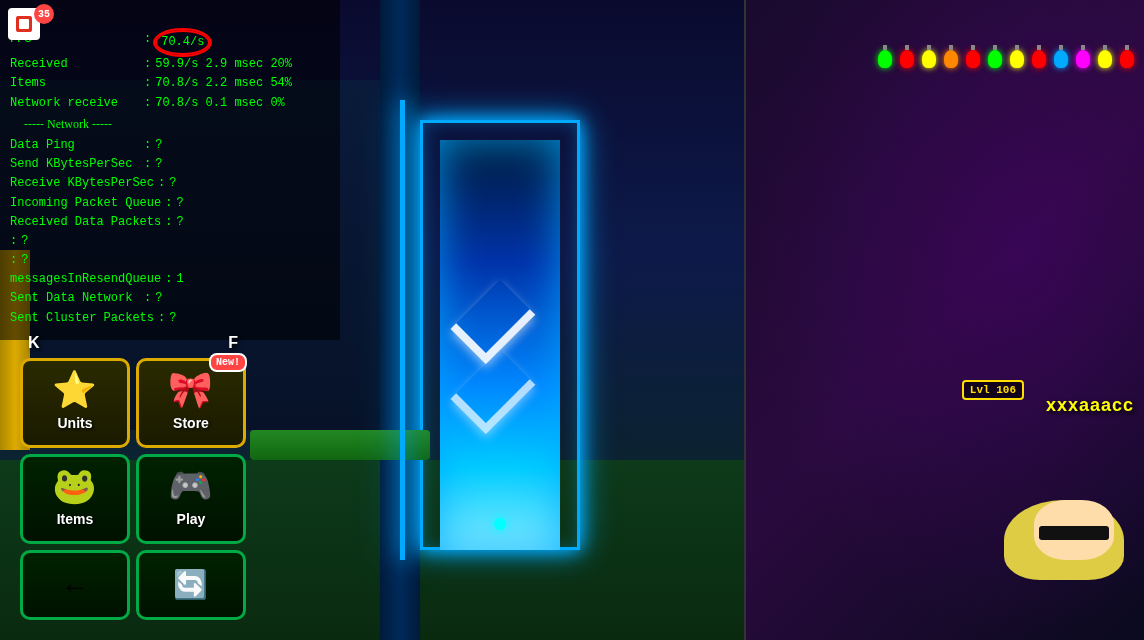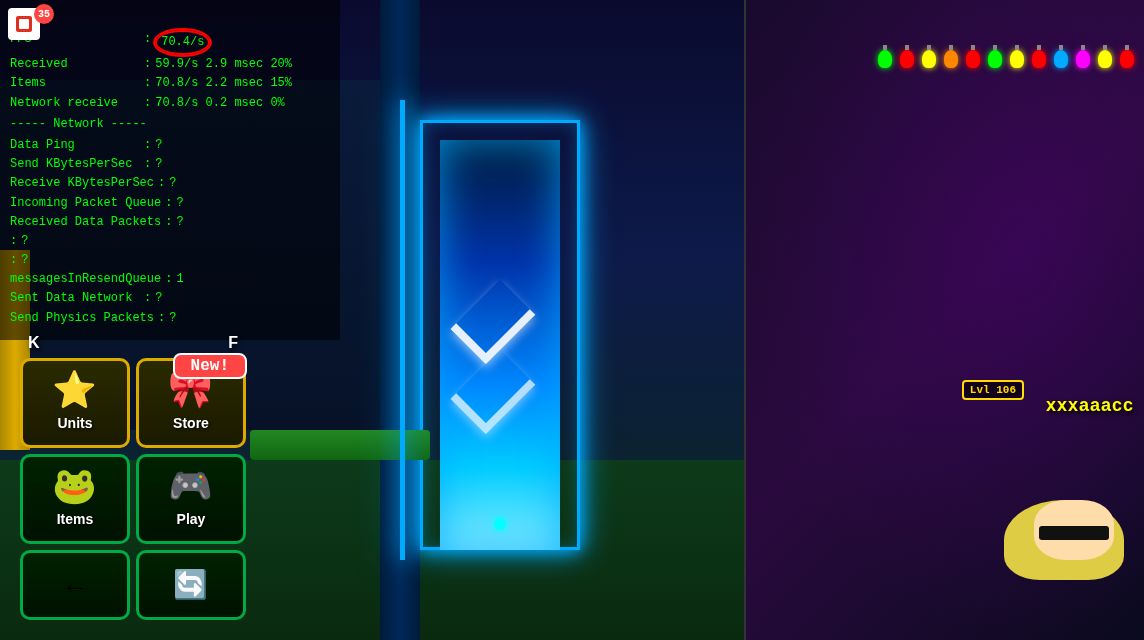--- a/index.html
+++ b/index.html
@@ -245,21 +245,21 @@
     .stat-label { color: #00ff00; min-width: 130px; }
     .stat-sep { color: #00ff00; }
     .stat-value { color: #00ff00; }
     .fps-value {
       color: #00ff00;
       background: transparent;
       border: 2px solid #ff0000;
       border-radius: 50%;
       padding: 0 4px;
     }
-    .section-divider { color: #00ff00; margin: 2px 0; }
+    .section-divider { color: #00ff00; margin: 2px 14px; font-family: Liberation Serif, serif; }
 
     
     .roblox-logo {
       position: absolute;
       top: 8px;
       left: 8px;
       width: 32px;
       height: 32px;
       background: #fff;
       border-radius: 4px;
@@ -336,23 +336,23 @@
       font-size: 14px;
       font-family: Arial, sans-serif;
       text-shadow: 1px 1px 3px #000;
     }
     .new-badge {
       position: absolute;
       top: -8px;
       right: -4px;
       background: #ff4444;
       color: white;
-      font-size: 16px;
-      font-weight: bold;
-      padding: 2px 16px;
+      font-size: 10px;
+      font-weight: bold;
+      padding: 2px 5px;
       border-radius: 8px;
       border: 2px solid white;
     }
     .ui-btn-small {
       width: 110px;
       height: 70px;
       border-radius: 10px;
       border: 3px solid #00aa44;
       background: linear-gradient(180deg, #002200 0%, #001100 100%);
       display: flex;
@@ -476,26 +476,26 @@
     <span class="stat-value fps-value" style="outline: red solid 2px; border-radius: 50%; padding: 1px 4px;">70.4/s</span>
   </div>
   <div class="stat-row">
     <span class="stat-label">Received</span>
     <span class="stat-sep">:</span>
     <span class="stat-value">59.9/s 2.9 msec 20%</span>
   </div>
   <div class="stat-row">
     <span class="stat-label">Items</span>
     <span class="stat-sep">:</span>
-    <span class="stat-value">70.8/s 2.2 msec 15%</span>
+    <span class="stat-value">70.8/s 2.2 msec 54%</span>
   </div>
   <div class="stat-row">
     <span class="stat-label">Network receive</span>
     <span class="stat-sep">:</span>
-    <span class="stat-value">70.8/s 0.2 msec 0%</span>
+    <span class="stat-value">70.8/s 0.1 msec 0%</span>
   </div>
   <div class="section-divider">----- Network -----</div>
   <div class="stat-row">
     <span class="stat-label">Data Ping</span>
     <span class="stat-sep">:</span>
     <span class="stat-value">?</span>
   </div>
   <div class="stat-row">
     <span class="stat-label">Send KBytesPerSec</span>
     <span class="stat-sep">:</span>
@@ -528,21 +528,21 @@
     <span class="stat-label">messagesInResendQueue</span>
     <span class="stat-sep">:</span>
     <span class="stat-value">1</span>
   </div>
   <div class="stat-row">
     <span class="stat-label">Sent Data Network</span>
     <span class="stat-sep">:</span>
     <span class="stat-value">?</span>
   </div>
   <div class="stat-row">
-    <span class="stat-label">Send Physics Packets</span>
+    <span class="stat-label">Sent Cluster Packets</span>
     <span class="stat-sep">:</span>
     <span class="stat-value">?</span>
   </div>
 </div>
 
 <div class="bottom-ui">
 
   <div style="display:flex; justify-content:space-between; padding:0 8px; grid-column:1/-1;">
     <span class="hotkey">K</span>
     <span class="hotkey">F</span>

